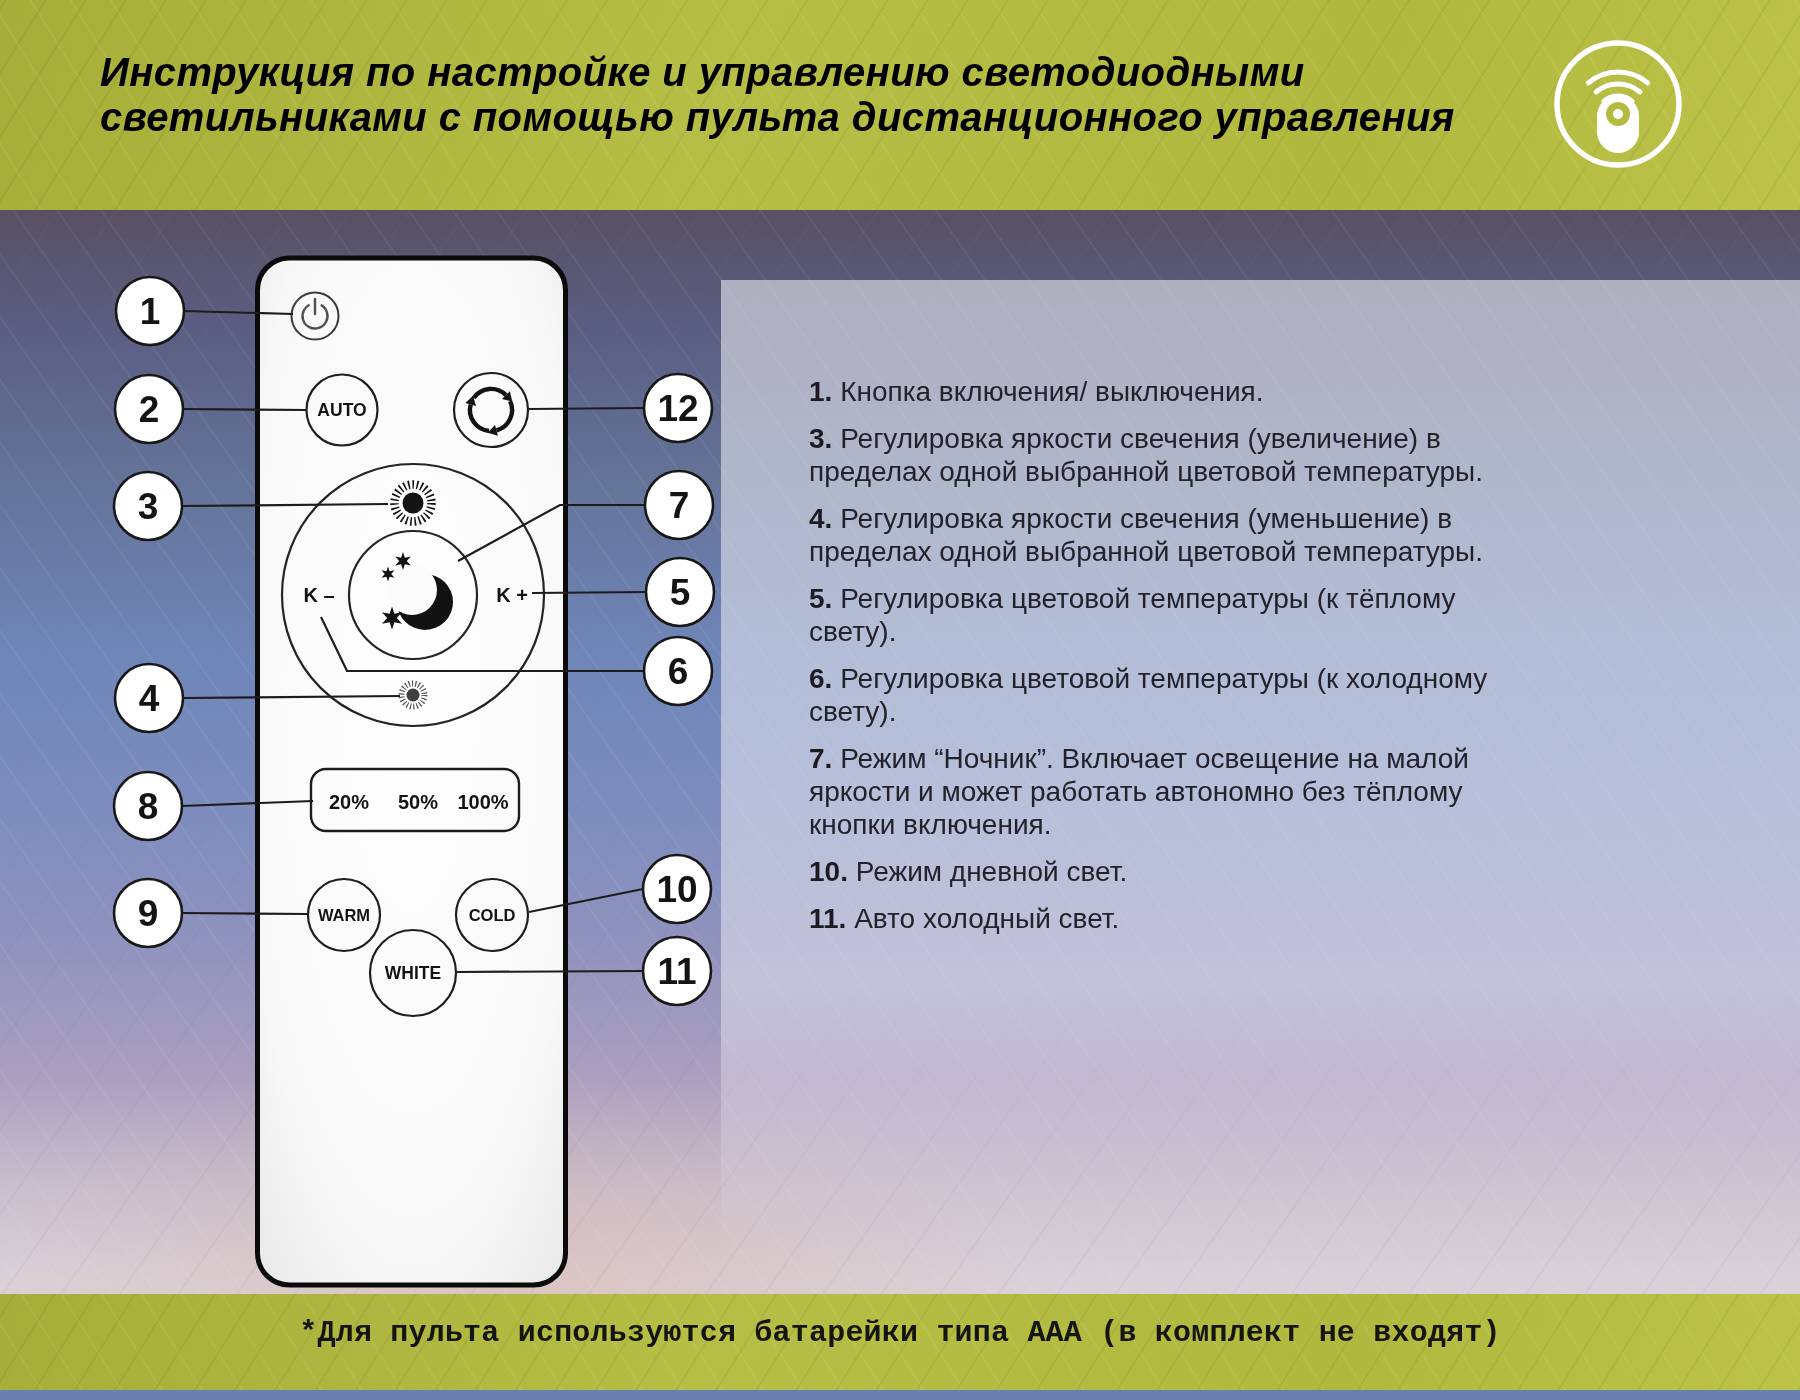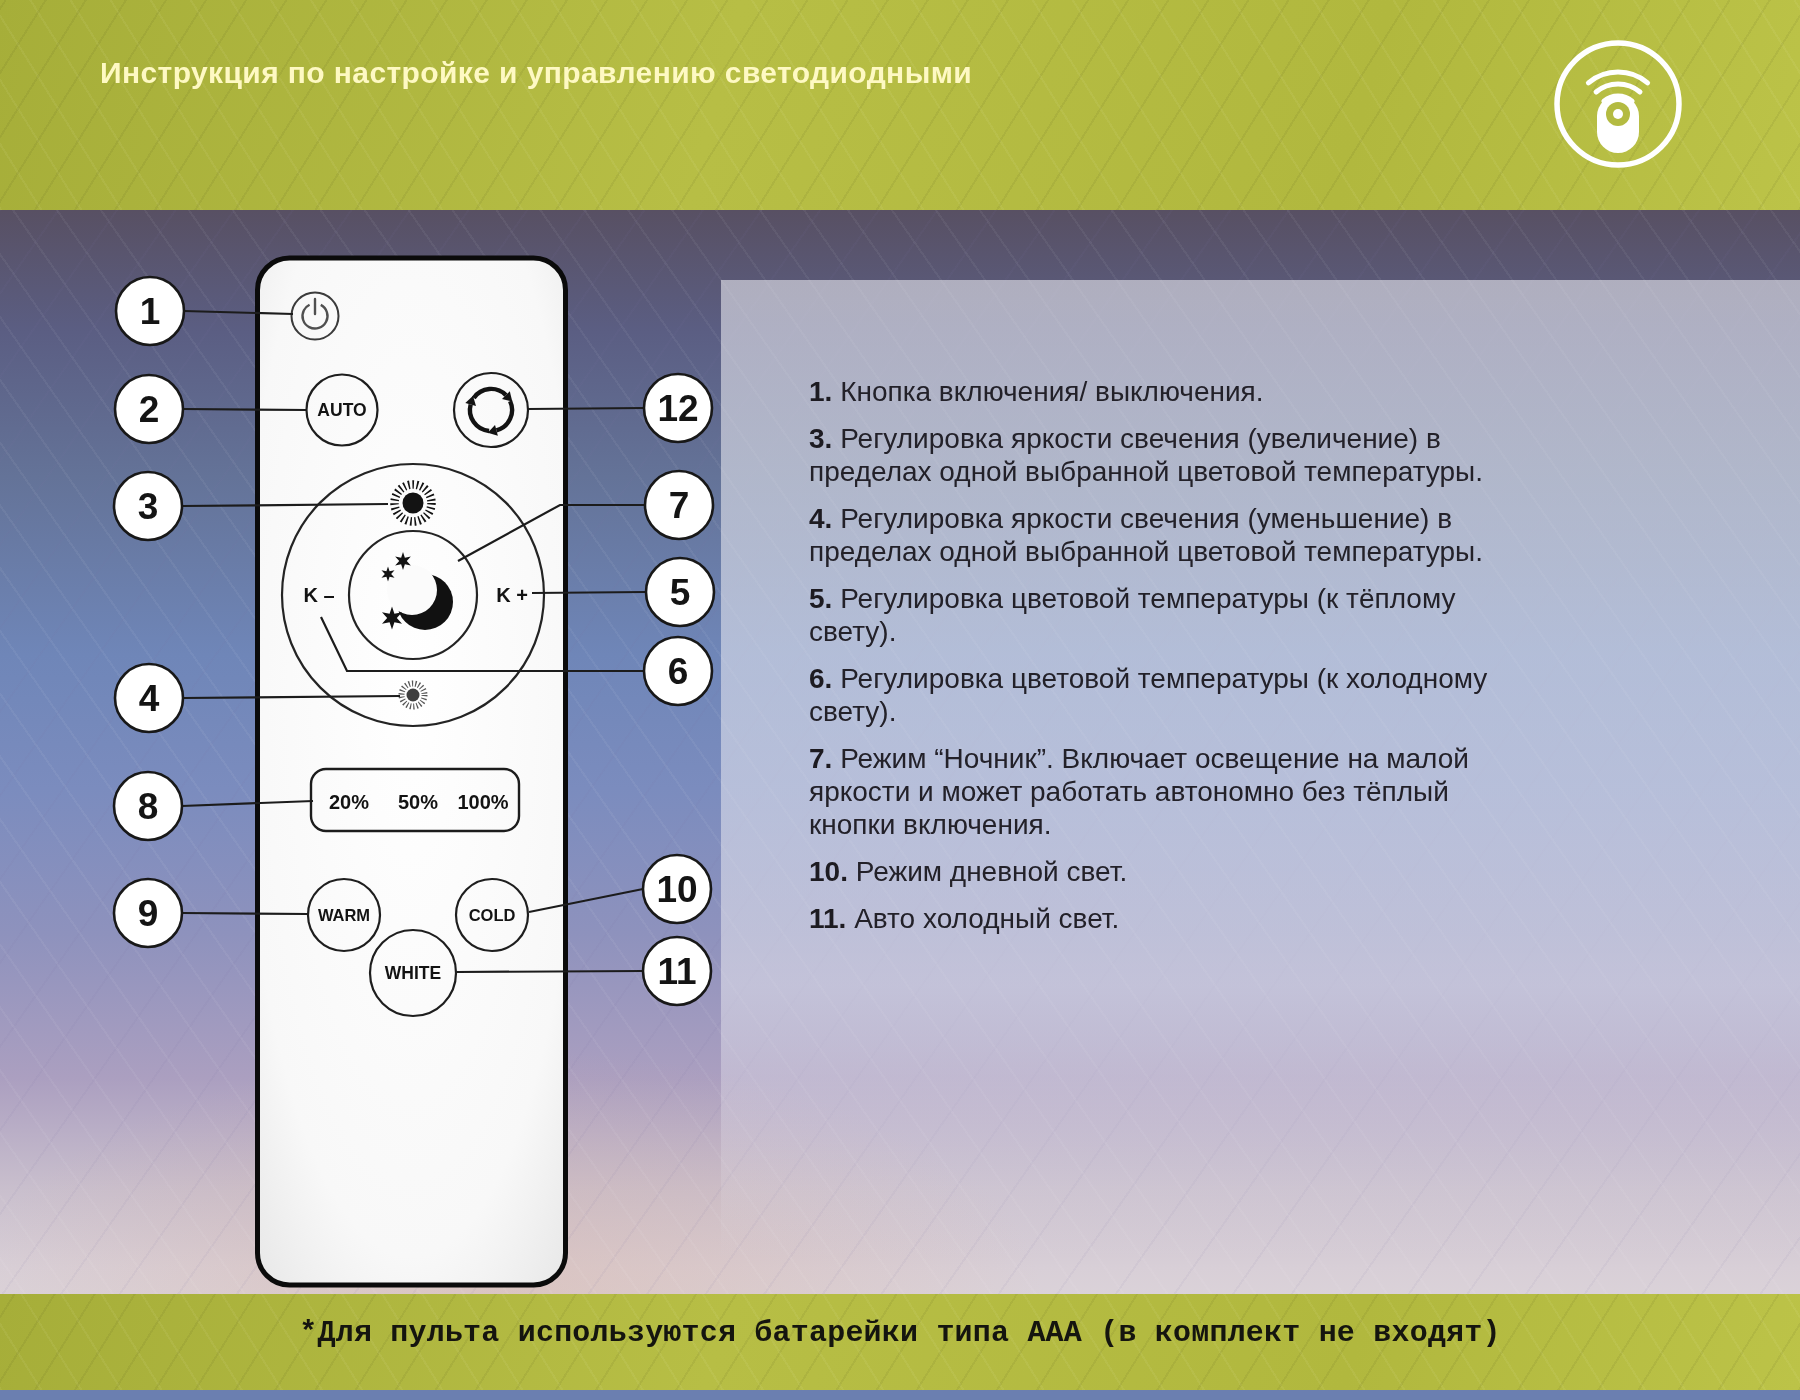--- a/index.html
+++ b/index.html
@@ -7,22 +7,22 @@
   .stage{position:relative;width:1800px;height:1400px;overflow:hidden;background:#6b7fb0;}
 
   
   .band{position:absolute;left:0;width:1800px;background:linear-gradient(105deg,#a6ae39 0%,#b7be45 40%,#b1b83e 75%,#bcc348 100%);}
   .band .pattern{position:absolute;inset:0;
      background:
        repeating-linear-gradient(-58deg, rgba(50,52,14,.07) 0 2px, rgba(0,0,0,0) 2px 34px),
        repeating-linear-gradient(58deg, rgba(255,255,225,.06) 0 2px, rgba(0,0,0,0) 2px 34px);}
   .header{top:0;height:210px;}
   .footer{top:1294px;height:96px;font-family:Liberation Mono, monospace;}
-  .title{position:absolute;left:100px;top:50px;font-size:30px;line-height:45px;font-weight:bold;
-         color:#fef9c3;letter-spacing:.4px;}
+  .title{position:absolute;left:100px;top:50px;font-size:40px;line-height:45px;font-weight:bold;
+         color:#000000;letter-spacing:.4px;font-style:italic;}
   .footer-note{position:absolute;left:0;top:22px;width:1800px;text-align:center;font-size:30px;
          font-weight:bold;color:#15150f;letter-spacing:.2px;}
 
   
   .main-bg{position:absolute;left:0;top:210px;width:1800px;height:1113px;
      background:
        radial-gradient(ellipse 900px 420px at 28% 98%, rgba(219,175,155,.38), rgba(219,175,155,0) 60%),
        linear-gradient(180deg,#585063 0%,#5b5e83 11%,#647398 24%,#6f86b8 40%,#7b8cbe 52%,
                         #8e92bd 65%,#ab9fc0 78%,#c9bfcd 88%,#d8cfd7 95%,#ddd5da 100%);}
   .main-bg .pattern{position:absolute;inset:0;
@@ -61,34 +61,35 @@
   <div class="band header">
       <div class="pattern"></div>
     </div>
   <div class="band footer">
       <div class="pattern"></div>
     <div class="footer-note">*Для пульта используются батарейки типа ААА (в комплект не входят)</div>
   </div>
 
   <div class="title">
     <div>Инструкция по настройке и управлению светодиодными</div>
+    <div>светильниками с помощью пульта дистанционного управления</div>
   </div>
 
   <div class="instructions">
     <div class="item"><b>1.</b> <span>Кнопка включения/ выключения.</span></div>
     <div class="item"><b>3.</b> <span>Регулировка яркости свечения (увеличение) в
 пределах одной выбранной цветовой температуры.</span></div>
     <div class="item"><b>4.</b> <span>Регулировка яркости свечения (уменьшение) в
 пределах одной выбранной цветовой температуры.</span></div>
     <div class="item"><b>5.</b> <span>Регулировка цветовой температуры (к тёплому
 свету).</span></div>
     <div class="item"><b>6.</b> <span>Регулировка цветовой температуры (к холодному
 свету).</span></div>
     <div class="item"><b>7.</b> <span>Режим “Ночник”. Включает освещение на малой
-яркости и может работать автономно без тёплый
+яркости и может работать автономно без тёплому
 кнопки включения.</span></div>
     <div class="item"><b>10.</b> <span>Режим дневной свет.</span></div>
     <div class="item"><b>11.</b> <span>Авто холодный свет.</span></div>
   </div>
 
   <svg class="overlay" viewBox="0 0 1800 1400">
     <defs>
       <radialGradient id="rg" cx="0.5" cy="0.42" r="0.85">
         <stop offset="0" stop-color="#ffffff"></stop>
         <stop offset="0.65" stop-color="#f8f8f8"></stop>

